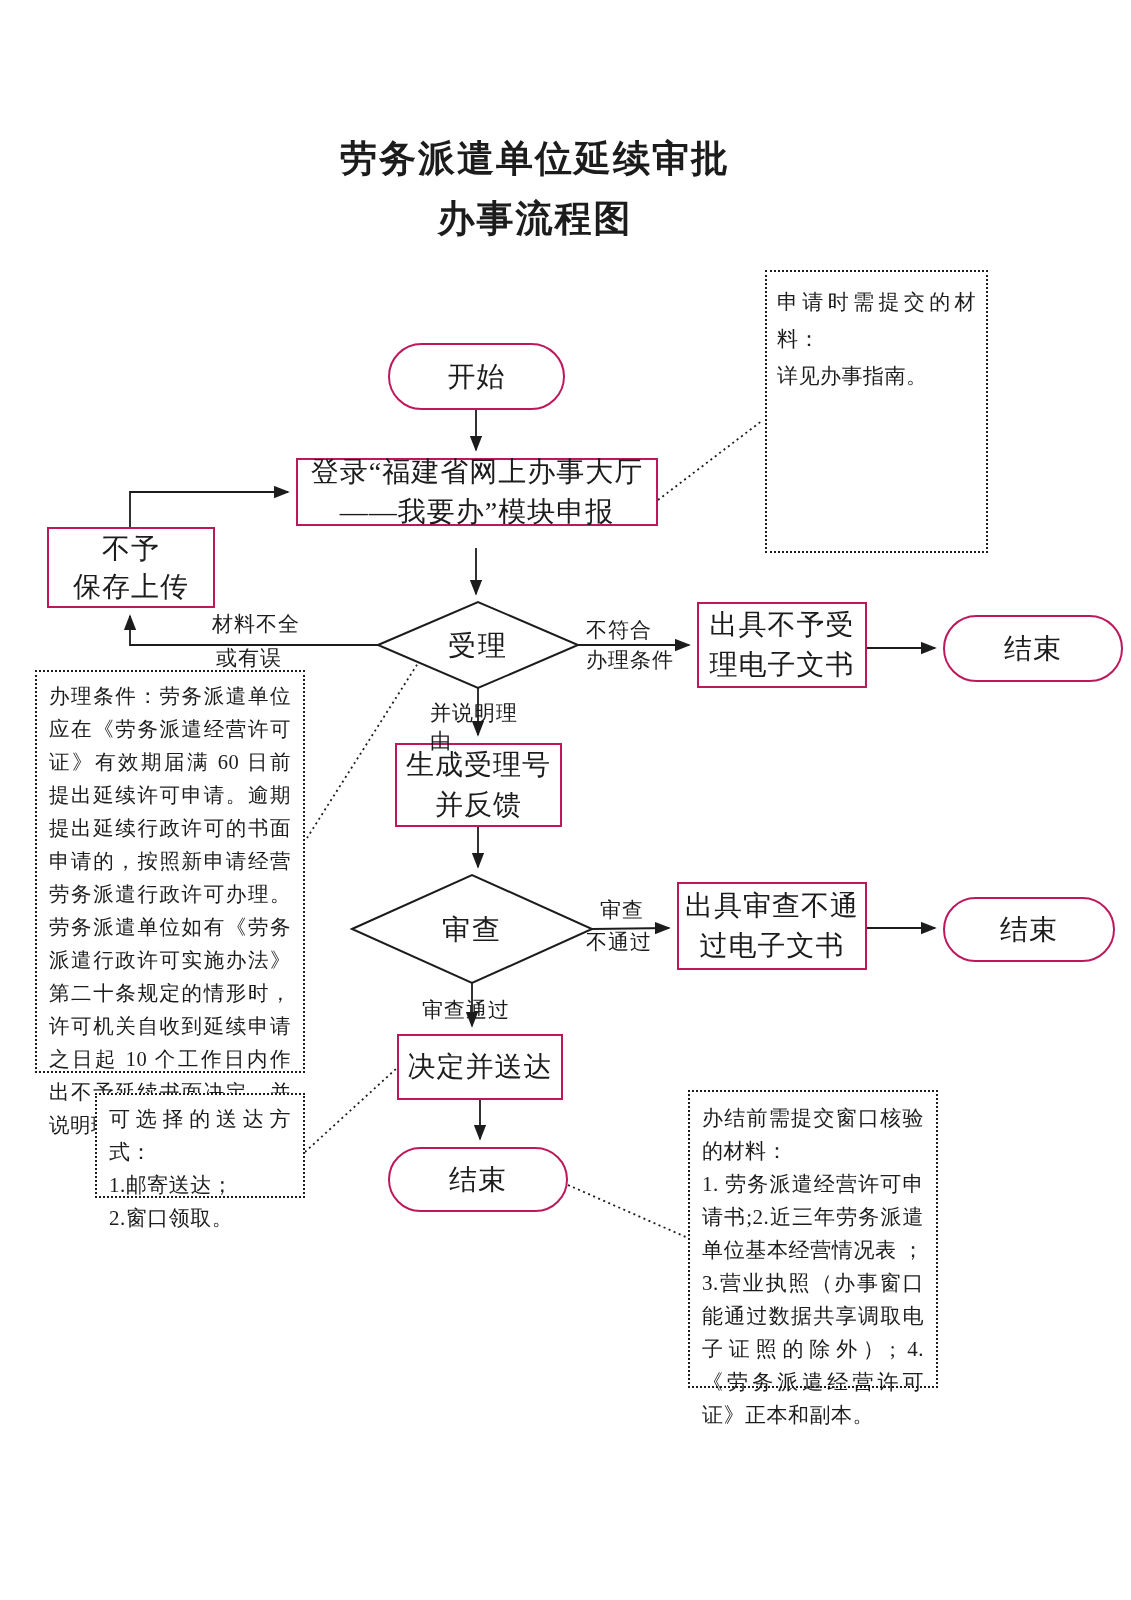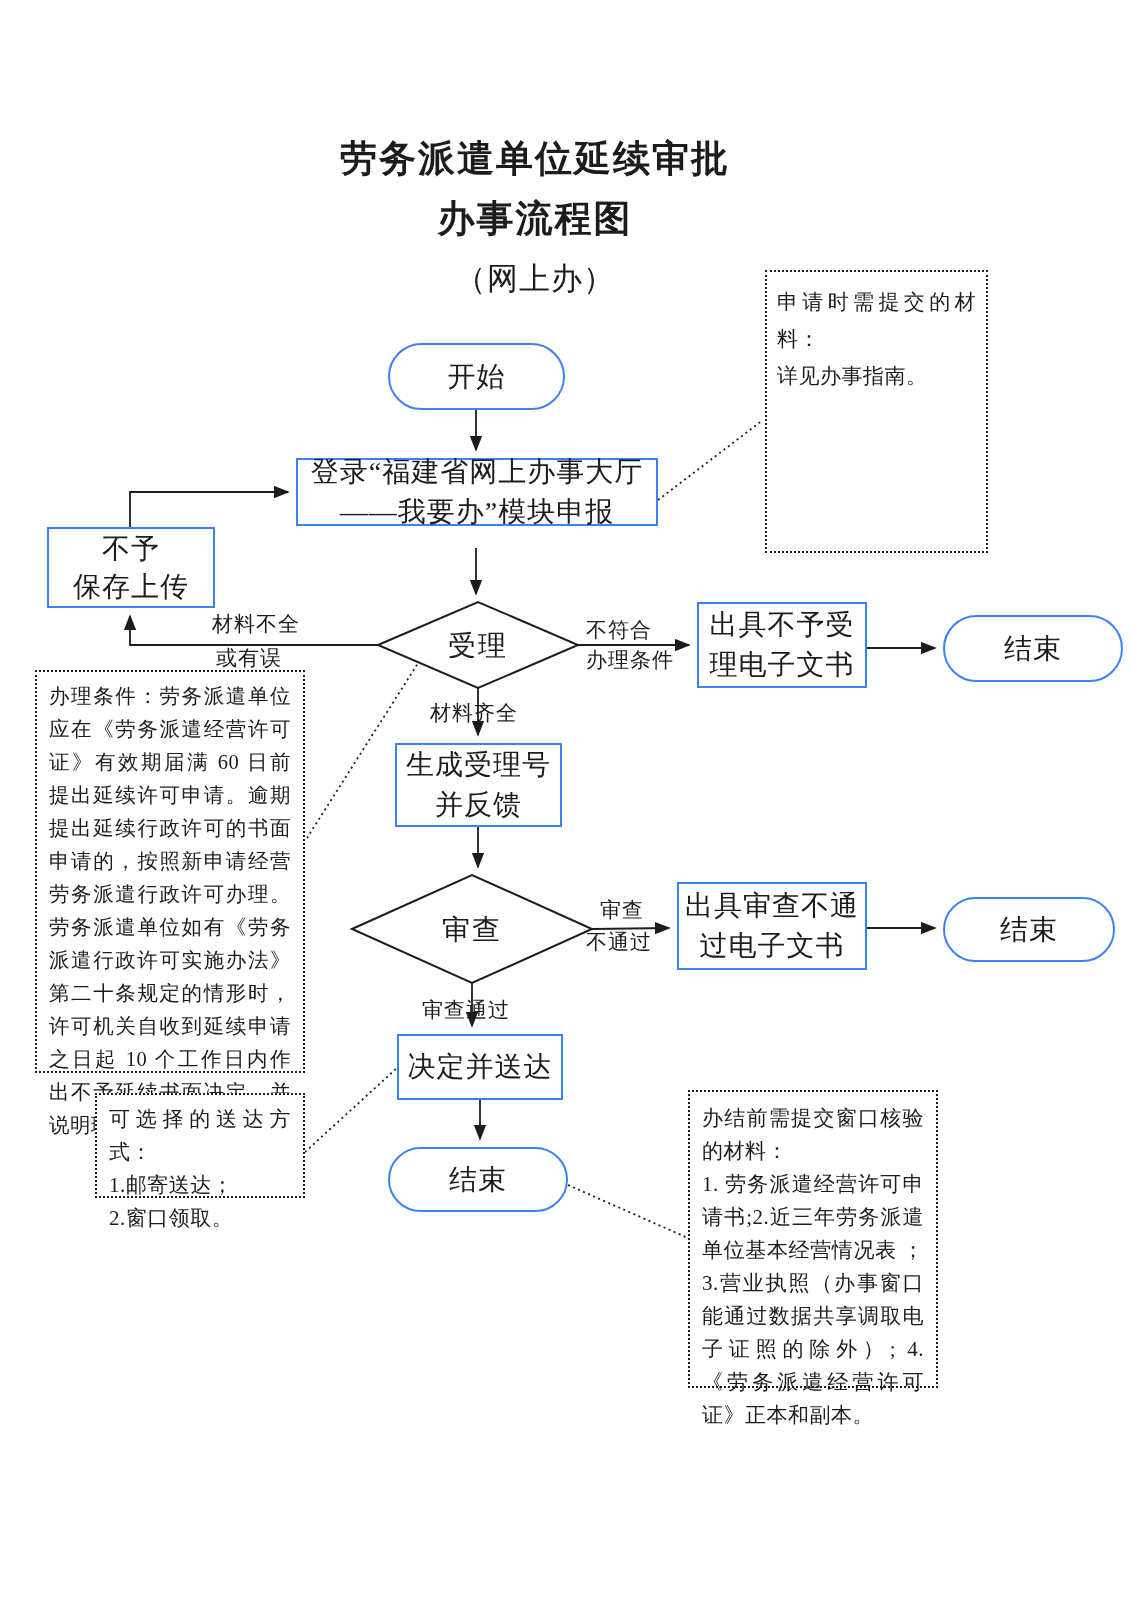--- a/index.html
+++ b/index.html
@@ -10,21 +10,21 @@
   .abs{position:absolute;box-sizing:border-box;}
   
   .title{left:0;width:1070px;text-align:center;font-weight:bold;letter-spacing:2px;}
   .t1{top:134px;font-size:37px;}
   .t2{top:194px;font-size:37px;}
   .t3{top:258px;font-size:31px;font-weight:normal;letter-spacing:1px;}
   
   .edges{left:0;top:0;z-index:1;}
   
   .node{
-    z-index:2;background:#ffffff;border:2px solid #3b82f6;
+    z-index:2;background:#ffffff;border:2px solid #be185d;
     display:flex;flex-direction:column;align-items:center;justify-content:center;
     font-size:28px;line-height:40px;text-align:center;letter-spacing:1px;
   }
   .oval{border-radius:40px;}
   .n-start{left:388px;top:343px;width:177px;height:67px;}
   .n-login{left:296px;top:458px;width:362px;height:68px;}
   .n-nosave{left:47px;top:527px;width:168px;height:81px;line-height:38px;}
   .n-reject1{left:697px;top:602px;width:170px;height:86px;}
   .n-end1{left:943px;top:615px;width:180px;height:67px;}
   .n-receipt{left:395px;top:743px;width:167px;height:84px;}
@@ -103,21 +103,20 @@
     </g>
 
     <g stroke="#1c1c1c" stroke-width="2" fill="#ffffff">
       <polygon points="378,645 478,602 578,645 478,688"></polygon>
       <polygon points="352,929 472,875 592,929 472,983"></polygon>
     </g>
   </svg>
 
   <div class="abs title t1">劳务派遣单位延续审批</div>
   <div class="abs title t2">办事流程图</div>
-  <div class="abs title t3">（网上办）</div>
 
   <div class="abs node oval n-start">
     <span>开始</span>
   </div>
 
   <div class="abs node n-login">
     <span>登录“福建省网上办事大厅</span>
     <span>——我要办”模块申报</span>
   </div>
 
@@ -158,21 +157,21 @@
   </div>
 
   <div class="abs node oval n-end3">
     <span>结束</span>
   </div>
 
   <div class="abs elabel lbl-incomplete1">材料不全</div>
   <div class="abs elabel lbl-incomplete2">或有误</div>
   <div class="abs elabel lbl-notmatch1">不符合</div>
   <div class="abs elabel lbl-notmatch2">办理条件</div>
-  <div class="abs elabel lbl-complete">材料齐全</div>
+  <div class="abs elabel lbl-complete">并说明理由</div>
   <div class="abs elabel lbl-fail1">审查</div>
   <div class="abs elabel lbl-fail2">不通过</div>
   <div class="abs elabel lbl-pass">审查通过</div>
 
   <div class="abs note note-apply">申请时需提交的材料：
 详见办事指南。</div>
   <div class="abs note note-cond">办理条件：劳务派遣单位应在《劳务派遣经营许可证》有效期届满 60 日前提出延续许可申请。逾期提出延续行政许可的书面申请的，按照新申请经营劳务派遣行政许可办理。劳务派遣单位如有《劳务派遣行政许可实施办法》第二十条规定的情形时，许可机关自收到延续申请之日起 10 个工作日内作出不予延续书面决定，并说明理由。</div>
   <div class="abs note note-delivery">可选择的送达方式：
 1.邮寄送达；
 2.窗口领取。</div>

